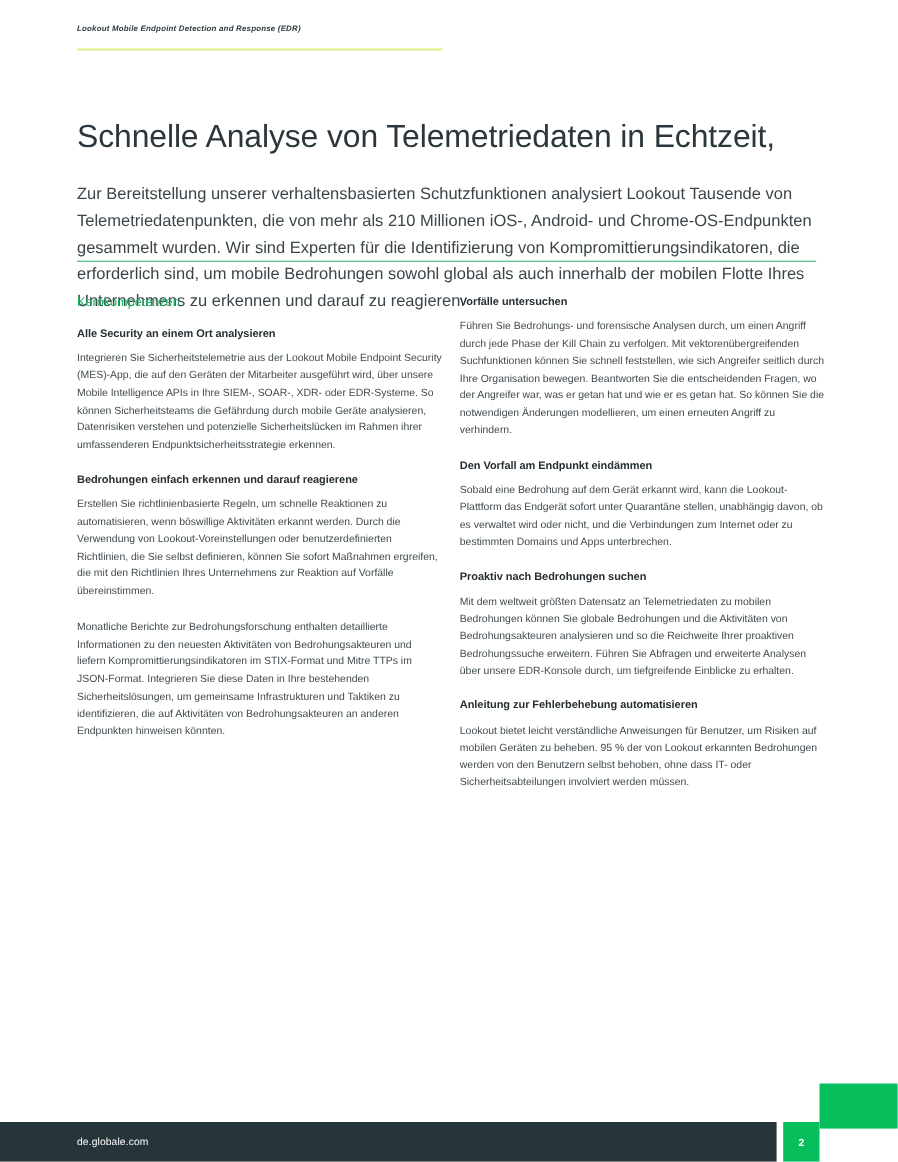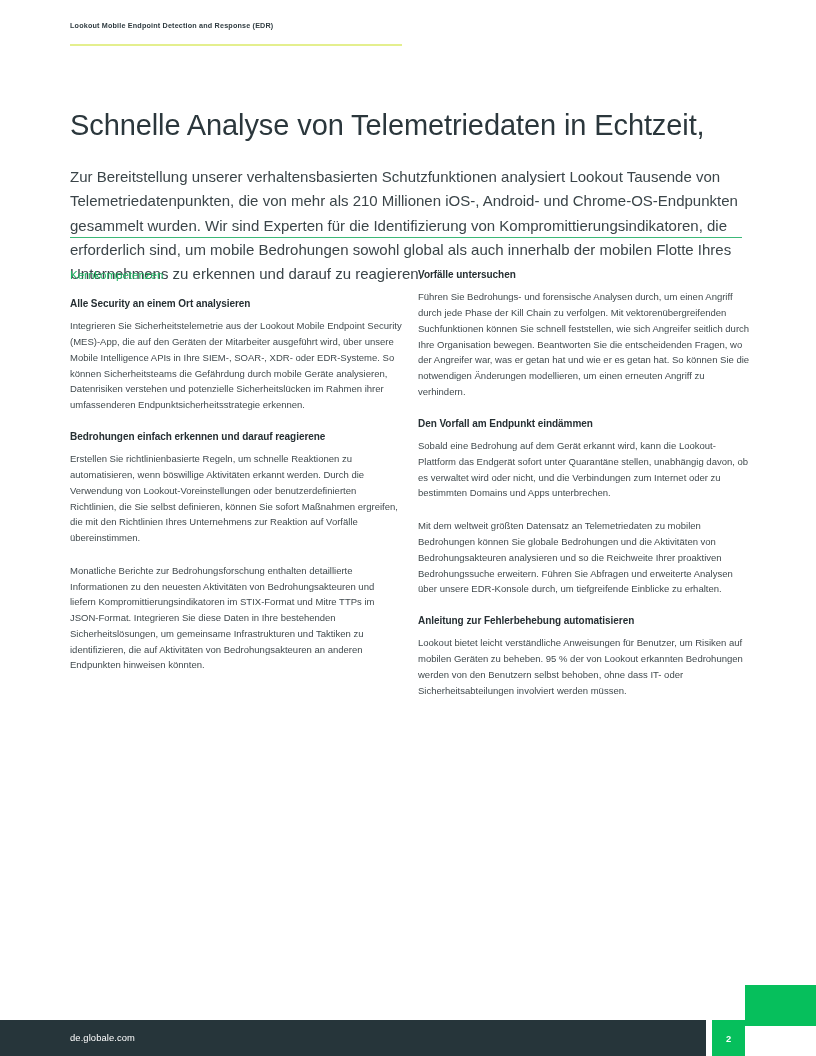--- a/index.html
+++ b/index.html
@@ -30,20 +30,21 @@
     top: 22px;
     width: 332px;
   }
   .running-header-text {
     font-size: 7.2px;
     font-weight: bold;
     letter-spacing: 0.18px;
     color: #2f3b40;
     line-height: 1.2;
     white-space: nowrap;
+    font-style: italic;
   }
   .running-header-rule {
     position: absolute;
     left: 70px;
     top: 44px;
     width: 332px;
     height: 1.6px;
     background: #e4ef8e;
   }
 
@@ -205,20 +206,21 @@
       <h3>Vorfälle untersuchen</h3>
       <p>Führen Sie Bedrohungs- und forensische Analysen durch, um einen Angriff durch jede Phase der Kill Chain zu verfolgen. Mit vektorenübergreifenden Suchfunktionen können Sie schnell feststellen, wie sich Angreifer seitlich durch Ihre Organisation bewegen. Beantworten Sie die entscheidenden Fragen, wo der Angreifer war, was er getan hat und wie er es getan hat. So können Sie die notwendigen Änderungen modellieren, um einen erneuten Angriff zu verhindern.</p>
     </div>
 
     <div class="block">
       <h3>Den Vorfall am Endpunkt eindämmen</h3>
       <p>Sobald eine Bedrohung auf dem Gerät erkannt wird, kann die Lookout-Plattform das Endgerät sofort unter Quarantäne stellen, unabhängig davon, ob es verwaltet wird oder nicht, und die Verbindungen zum Internet oder zu bestimmten Domains und Apps unterbrechen.</p>
     </div>
 
     <div class="block">
+      <h3>Proaktiv nach Bedrohungen suchen</h3>
       <p>Mit dem weltweit größten Datensatz an Telemetriedaten zu mobilen Bedrohungen können Sie globale Bedrohungen und die Aktivitäten von Bedrohungsakteuren analysieren und so die Reichweite Ihrer proaktiven Bedrohungssuche erweitern. Führen Sie Abfragen und erweiterte Analysen über unsere EDR-Konsole durch, um tiefgreifende Einblicke zu erhalten.</p>
     </div>
 
     <div class="block">
       <h3>Anleitung zur Fehlerbehebung automatisieren</h3>
       <p>Lookout bietet leicht verständliche Anweisungen für Benutzer, um Risiken auf mobilen Geräten zu beheben. 95 % der von Lookout erkannten Bedrohungen werden von den Benutzern selbst behoben, ohne dass IT- oder Sicherheitsabteilungen involviert werden müssen.</p>
     </div>
   </div>
 
   <div class="footer-green-tab"></div>

